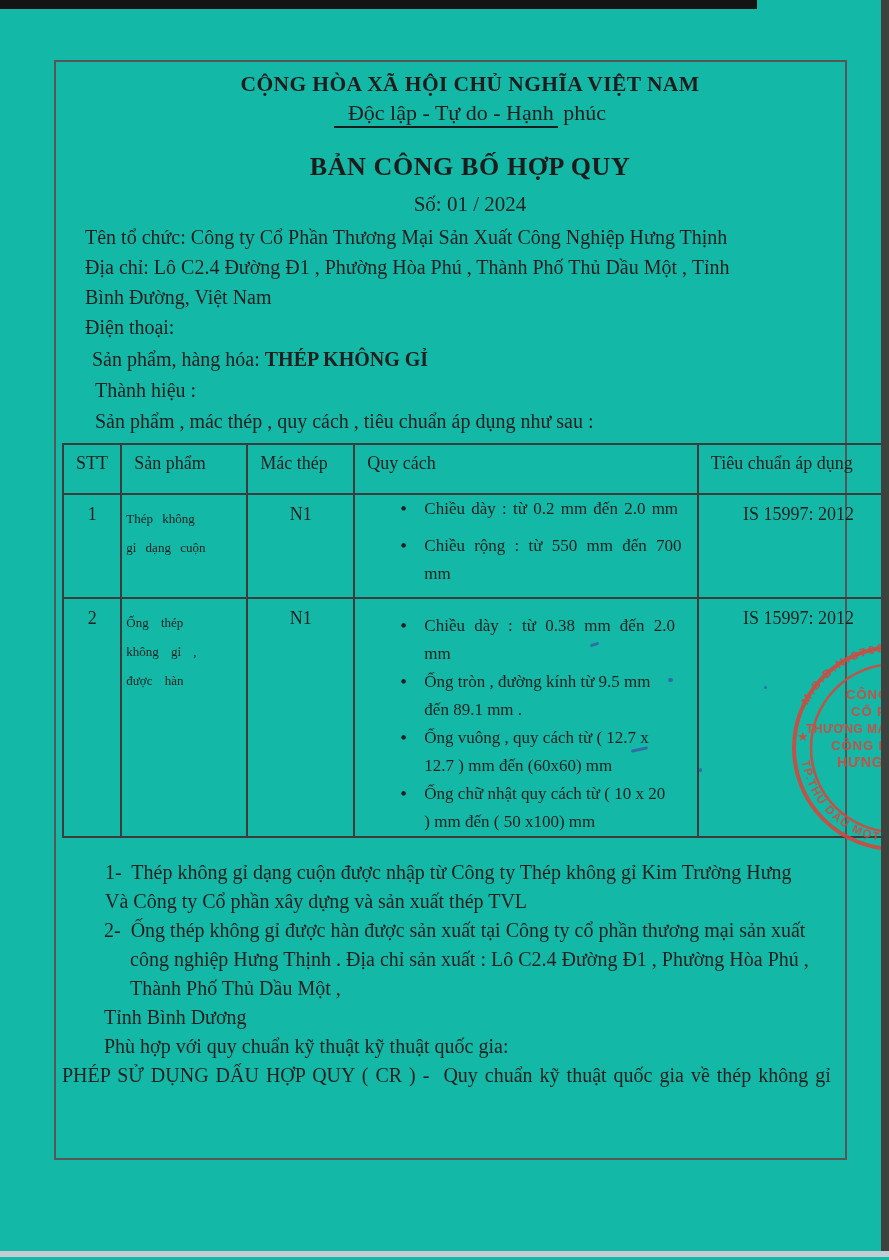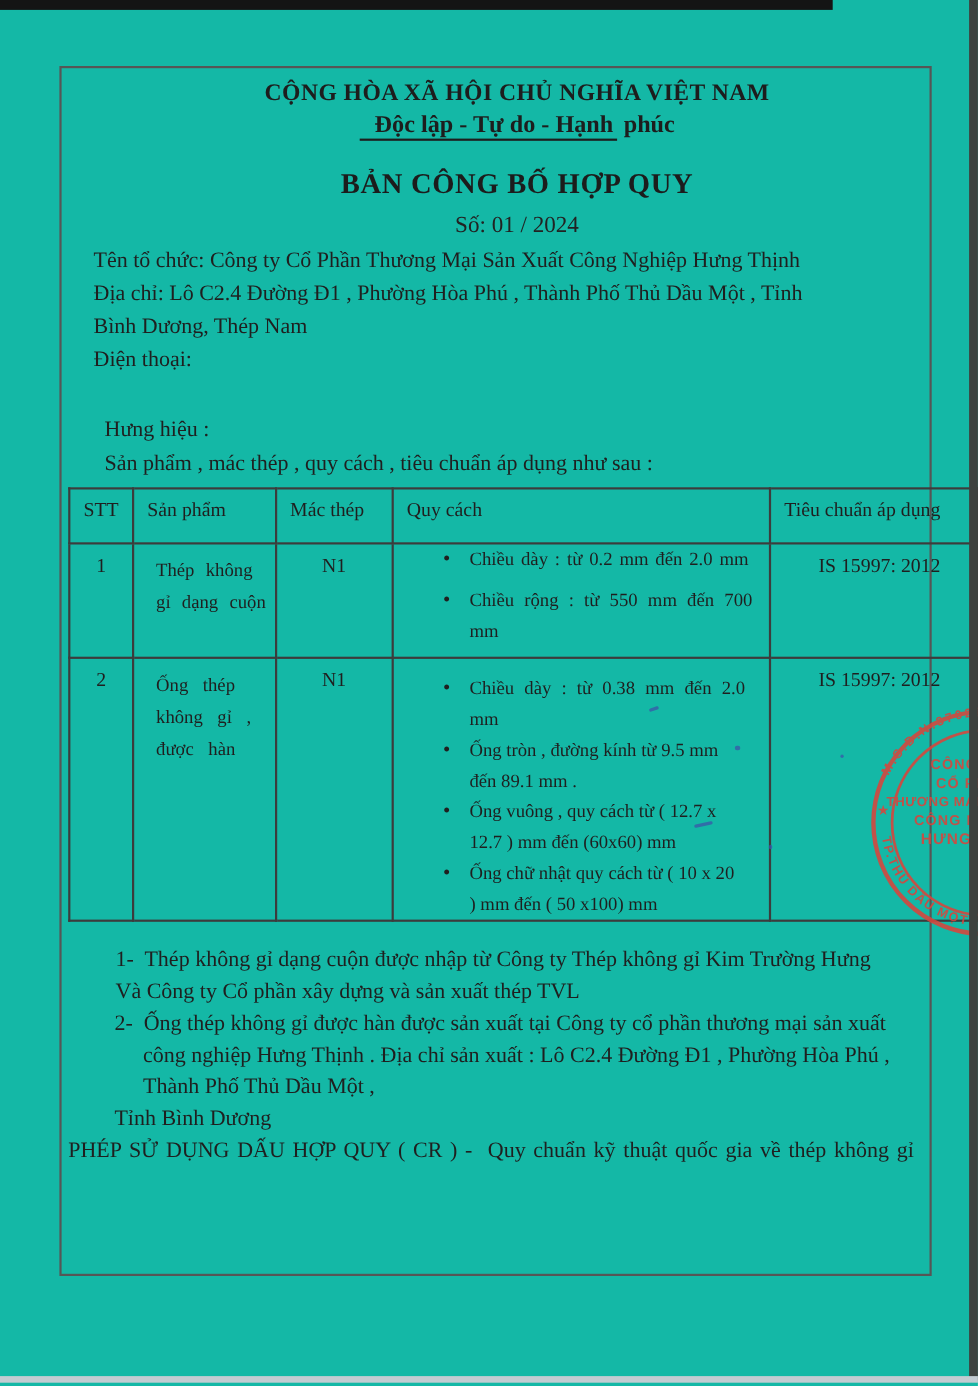--- a/index.html
+++ b/index.html
@@ -6,41 +6,41 @@
   .page{position:relative;width:889px;height:1260px;background:#14b8a6;overflow:hidden;
         font-family:"Liberation Serif","DejaVu Serif",serif;color:#222;}
   
   .top-bar{position:absolute;left:0;top:0;width:757px;height:9px;background:#141414;z-index:10;}
   .right-strip{position:absolute;left:881px;top:0;width:8px;height:1255px;background:#3d423f;z-index:10;}
   .bottom-bar{position:absolute;left:0;top:1251px;width:889px;height:6px;background:#c3ccd2;z-index:10;}
   .frame{position:absolute;left:54px;top:60px;width:793px;height:1100px;border:2px solid #565656;box-sizing:border-box;z-index:1;}
   .center-line{position:absolute;left:54px;width:832px;text-align:center;white-space:pre;}
   .line{position:absolute;white-space:pre;}
   .republic{top:72px;font-weight:bold;font-size:21.5px;letter-spacing:.4px;color:#1d1d1d;}
-  .motto{top:100px;font-weight:bold;font-size:22px;color:#1d1d1d;}
+  .motto{top:100px;font-weight:normal;font-size:22px;color:#1d1d1d;}
   .motto .ul{border-bottom:2.5px solid #1d1d1d;padding:0 4px 1px 14px;}
   .doc-title{top:152px;font-weight:bold;font-size:26px;letter-spacing:.6px;color:#1c1c1c;}
   .doc-number{top:192px;font-size:21px;}
   .body-text{font-size:20px;color:#1f1f1f;}
   .bold{font-weight:bold;}
   
   table.spec{position:absolute;left:62px;top:443px;border-collapse:collapse;table-layout:fixed;z-index:2;}
   table.spec td{border:2px solid #3c3c3c;vertical-align:top;font-size:18px;color:#1f1f1f;padding:0;}
   td.c-stt{width:57px;text-align:center;}
   td.c-sp{width:113px;}
   td.c-mt{width:95px;text-align:center;}
   td.c-qc{width:330px;}
   td.c-tc{width:180px;text-align:center;}
   tr.hdr td{height:40px;padding-top:8px;font-size:18px;}
   tr.hdr td.c-sp,tr.hdr td.c-qc,tr.hdr td.c-tc{padding-left:12px;text-align:left;}
   tr.hdr td.c-mt{padding-left:12px;text-align:left;}
   tr.r1 td{height:100px;}
   tr.r2 td{height:237px;}
   td .cellpad{padding-top:9px;}
-  td.c-sp .cellpad{padding-left:20px;padding-right:8px;white-space:pre;font-size:17px;line-height:29px;}
+  td.c-sp .cellpad{padding-left:4px;padding-right:8px;white-space:pre;font-size:13px;line-height:29px;}
   td.c-tc .cellpad{padding-left:11px;font-size:18px;}
   .ws-sp1{word-spacing:6px;}
   .ws-sp2{word-spacing:9px;}
   ul.qlist{list-style:none;margin:0;padding:0 0 0 43px;}
   ul.qlist li{position:relative;padding-left:26px;white-space:pre;font-size:17px;line-height:28px;}
   ul.qlist li::before{content:"\2022";position:absolute;left:2px;top:0;font-size:19px;}
   tr.r1 ul.qlist{}
   tr.r2 ul.qlist{padding-top:13px;}
   tr.r1 ul.qlist li{margin-bottom:9px;}
   .ws-wide{word-spacing:5px;}
@@ -68,24 +68,25 @@
   <div class="frame"></div>
 
   <div class="center-line republic">CỘNG HÒA XÃ HỘI CHỦ NGHĨA VIỆT NAM</div>
   <div class="center-line motto"><span class="ul">Độc lập - Tự do - Hạnh</span><span> phúc</span></div>
 
   <div class="center-line doc-title">BẢN CÔNG BỐ HỢP QUY</div>
   <div class="center-line doc-number">Số: 01 / 2024</div>
 
   <div class="line body-text" style="left:85px;top:226px;">Tên tổ chức: Công ty Cổ Phần Thương Mại Sản Xuất Công Nghiệp Hưng Thịnh</div>
   <div class="line body-text" style="left:85px;top:256px;">Địa chỉ: Lô C2.4 Đường Đ1 , Phường Hòa Phú , Thành Phố Thủ Dầu Một , Tỉnh</div>
-  <div class="line body-text" style="left:85px;top:286px;">Bình Dương, Thép Nam</div>
+  <div class="line body-text" style="left:85px;top:286px;">Bình Đường, Việt Nam</div>
   <div class="line body-text" style="left:85px;top:316px;">Điện thoại:</div>
 
-  <div class="line body-text" style="left:95px;top:379px;">Hưng hiệu :</div>
+  <div class="line body-text" style="left:92px;top:348px;"><span>Sản phẩm, hàng hóa: </span><span class="bold">THÉP KHÔNG GỈ</span></div>
+  <div class="line body-text" style="left:95px;top:379px;">Thành hiệu :</div>
   <div class="line body-text" style="left:95px;top:410px;text-align:right;">Sản phẩm , mác thép , quy cách , tiêu chuẩn áp dụng như sau :</div>
 
   <table class="spec">
     <tbody>
         <tr class="hdr">
       <td class="c-stt">STT</td>
       <td class="c-sp">Sản phẩm</td>
       <td class="c-mt">Mác thép</td>
       <td class="c-qc">Quy cách</td>
       <td class="c-tc">Tiêu chuẩn áp dụng</td>
@@ -143,20 +144,21 @@
   </tbody>
     </table>
 
   <div class="notes">
     <div class="ind43">1-  Thép không gỉ dạng cuộn được nhập từ Công ty Thép không gỉ Kim Trường Hưng</div>
     <div class="ind43">Và Công ty Cổ phần xây dựng và sản xuất thép TVL</div>
     <div class="ind42">2-  Ống thép không gỉ được hàn được sản xuất tại Công ty cổ phần thương mại sản xuất</div>
     <div class="ind68">công nghiệp Hưng Thịnh . Địa chỉ sản xuất : Lô C2.4 Đường Đ1 , Phường Hòa Phú ,</div>
     <div class="ind68">Thành Phố Thủ Dầu Một ,</div>
     <div class="ind42">Tỉnh Bình Dương</div>
+    <div class="ind42">Phù hợp với quy chuẩn kỹ thuật kỹ thuật quốc gia:</div>
     <div class="ind0 ws-q2">PHÉP SỬ DỤNG DẤU HỢP QUY ( CR ) -  Quy chuẩn kỹ thuật quốc gia về thép không gỉ</div>
   </div>
 
   <svg class="stamp" width="240" height="250" viewBox="0 0 240 250">
     <g opacity="0.88" fill="#d9453c" stroke="none">
       <circle cx="115" cy="133" r="101" fill="none" stroke="#d9453c" stroke-width="4"></circle>
       <circle cx="115" cy="133" r="84" fill="none" stroke="#d9453c" stroke-width="2.5"></circle>
       <path id="arcTop" d="M 27.8 90.5 A 97 97 0 0 1 208.7 107.9" fill="none"></path>
       <path id="arcBot" d="M 21.9 146.1 A 94 94 0 0 0 196.4 180" fill="none"></path>
       <text font-size="11.5" letter-spacing="2.2"><textPath href="#arcTop">M.S.D.N:37022666</textPath></text>

